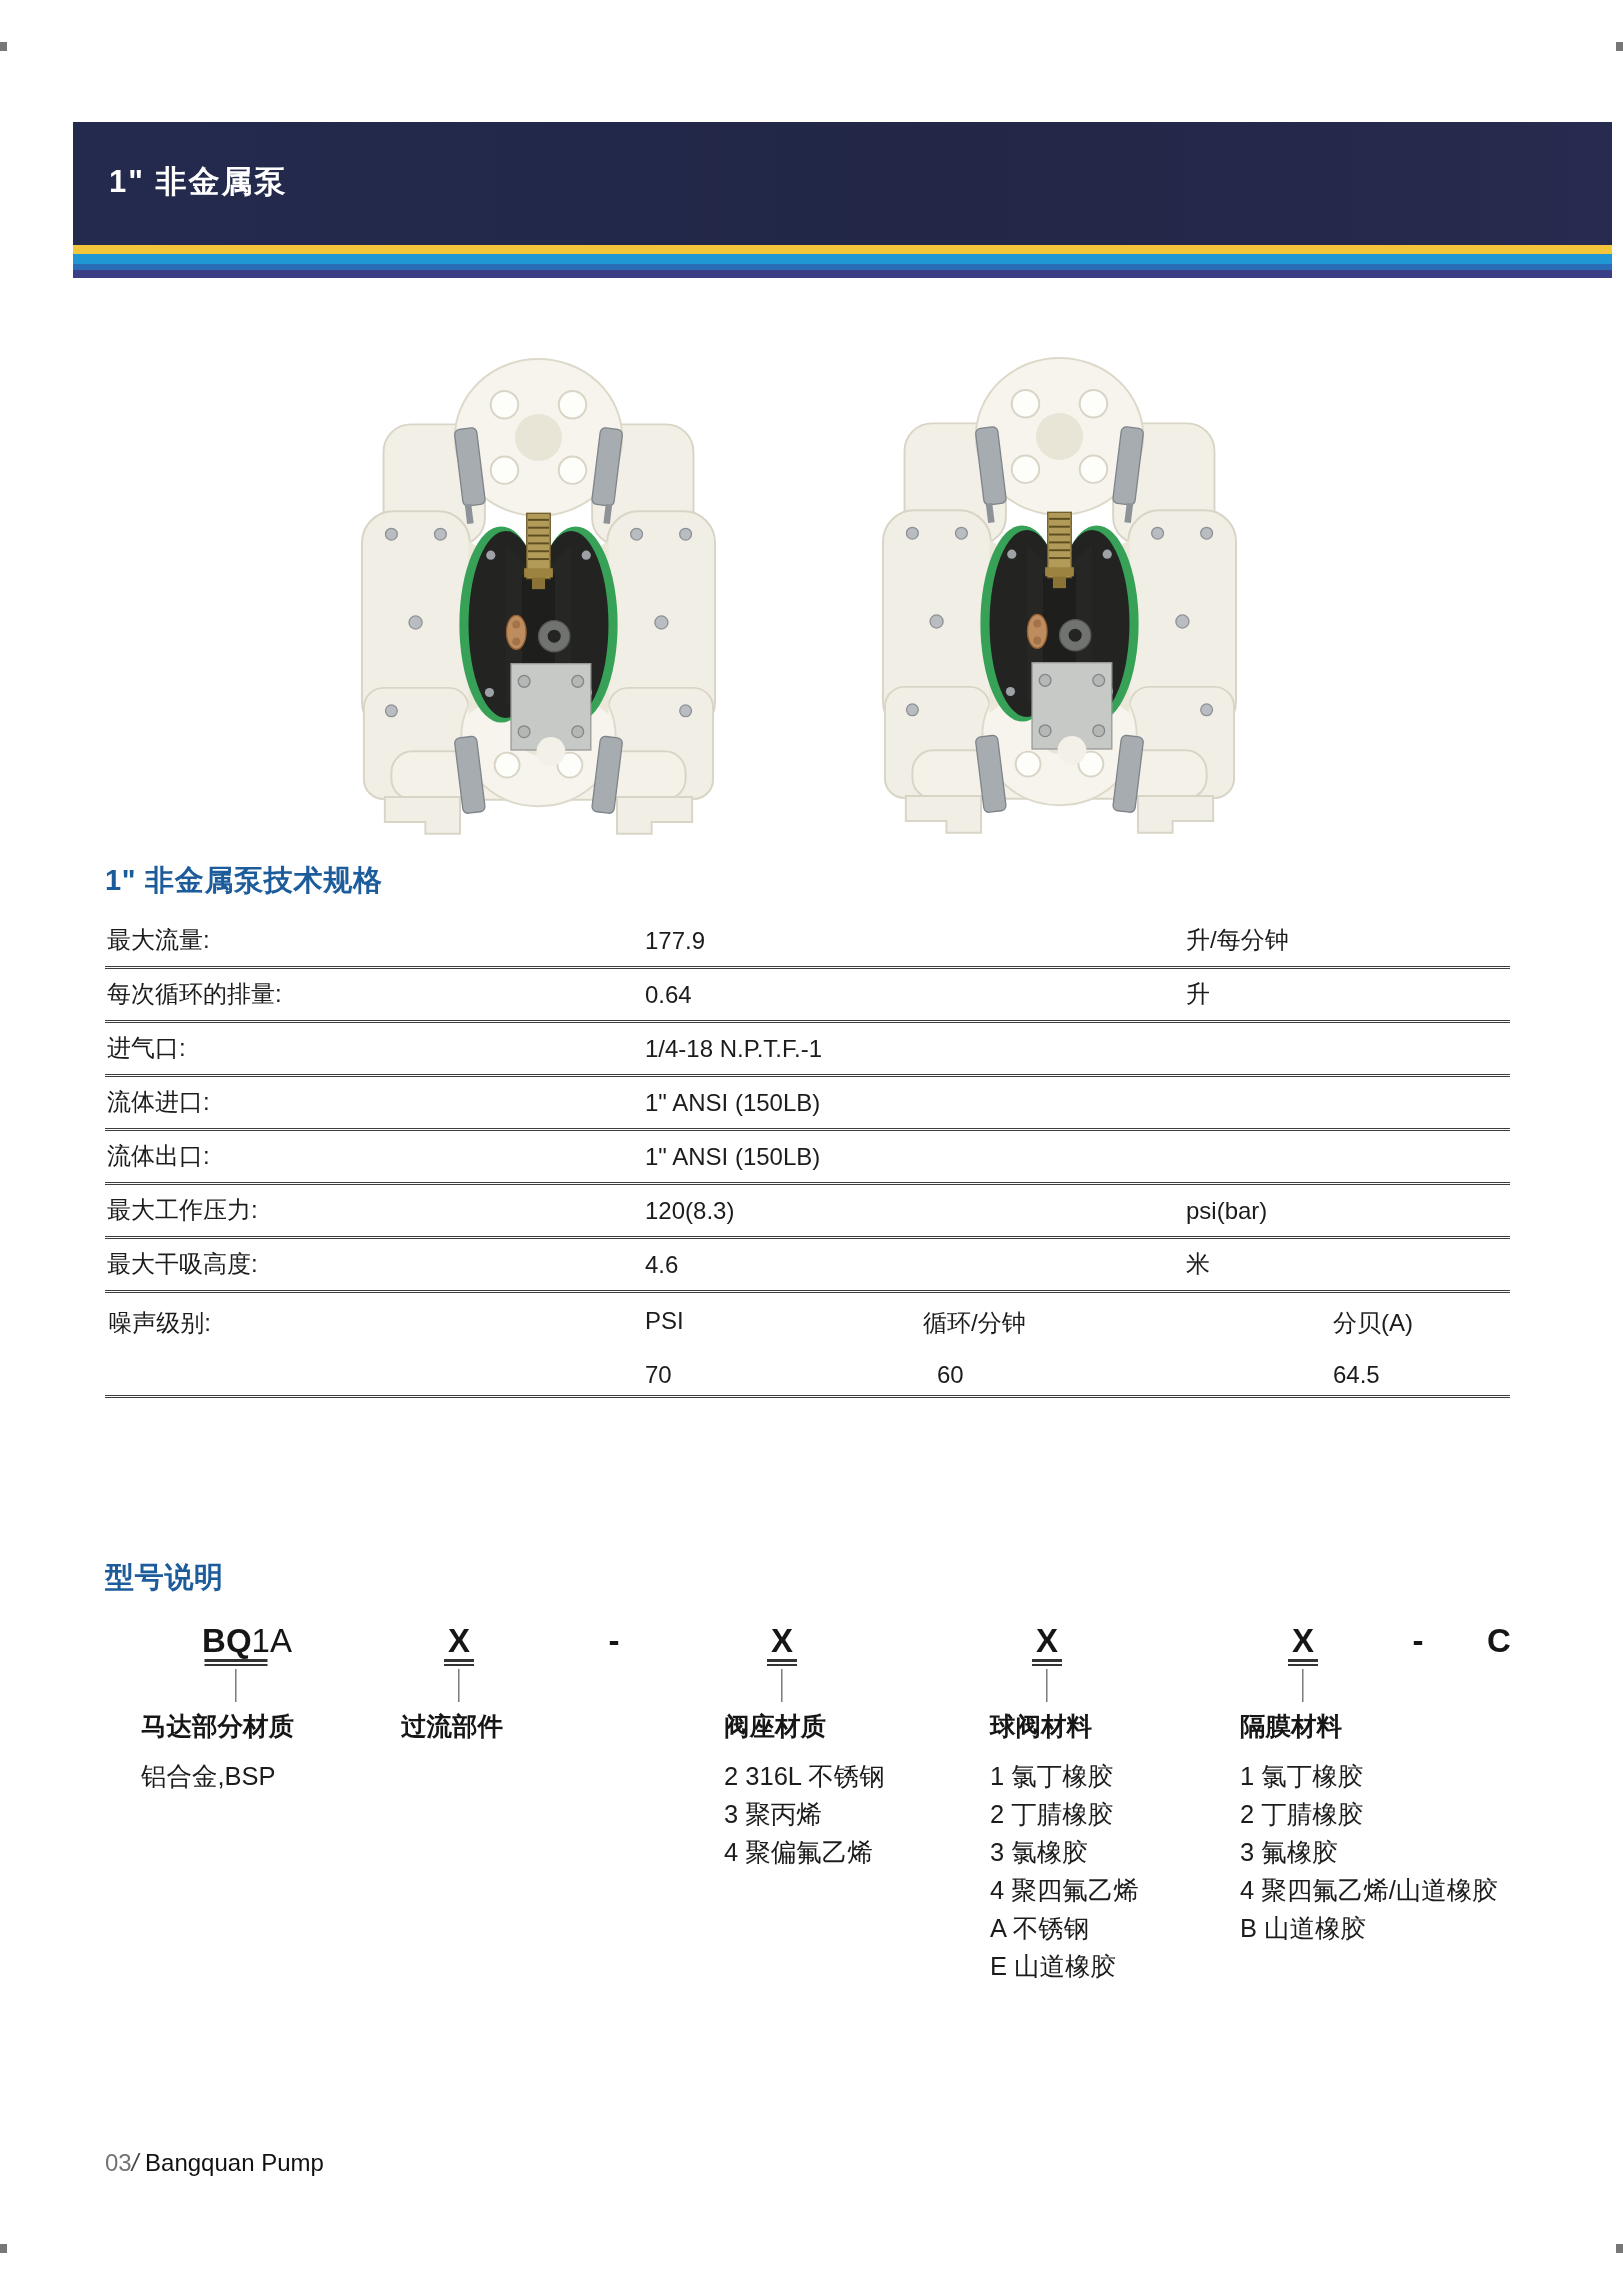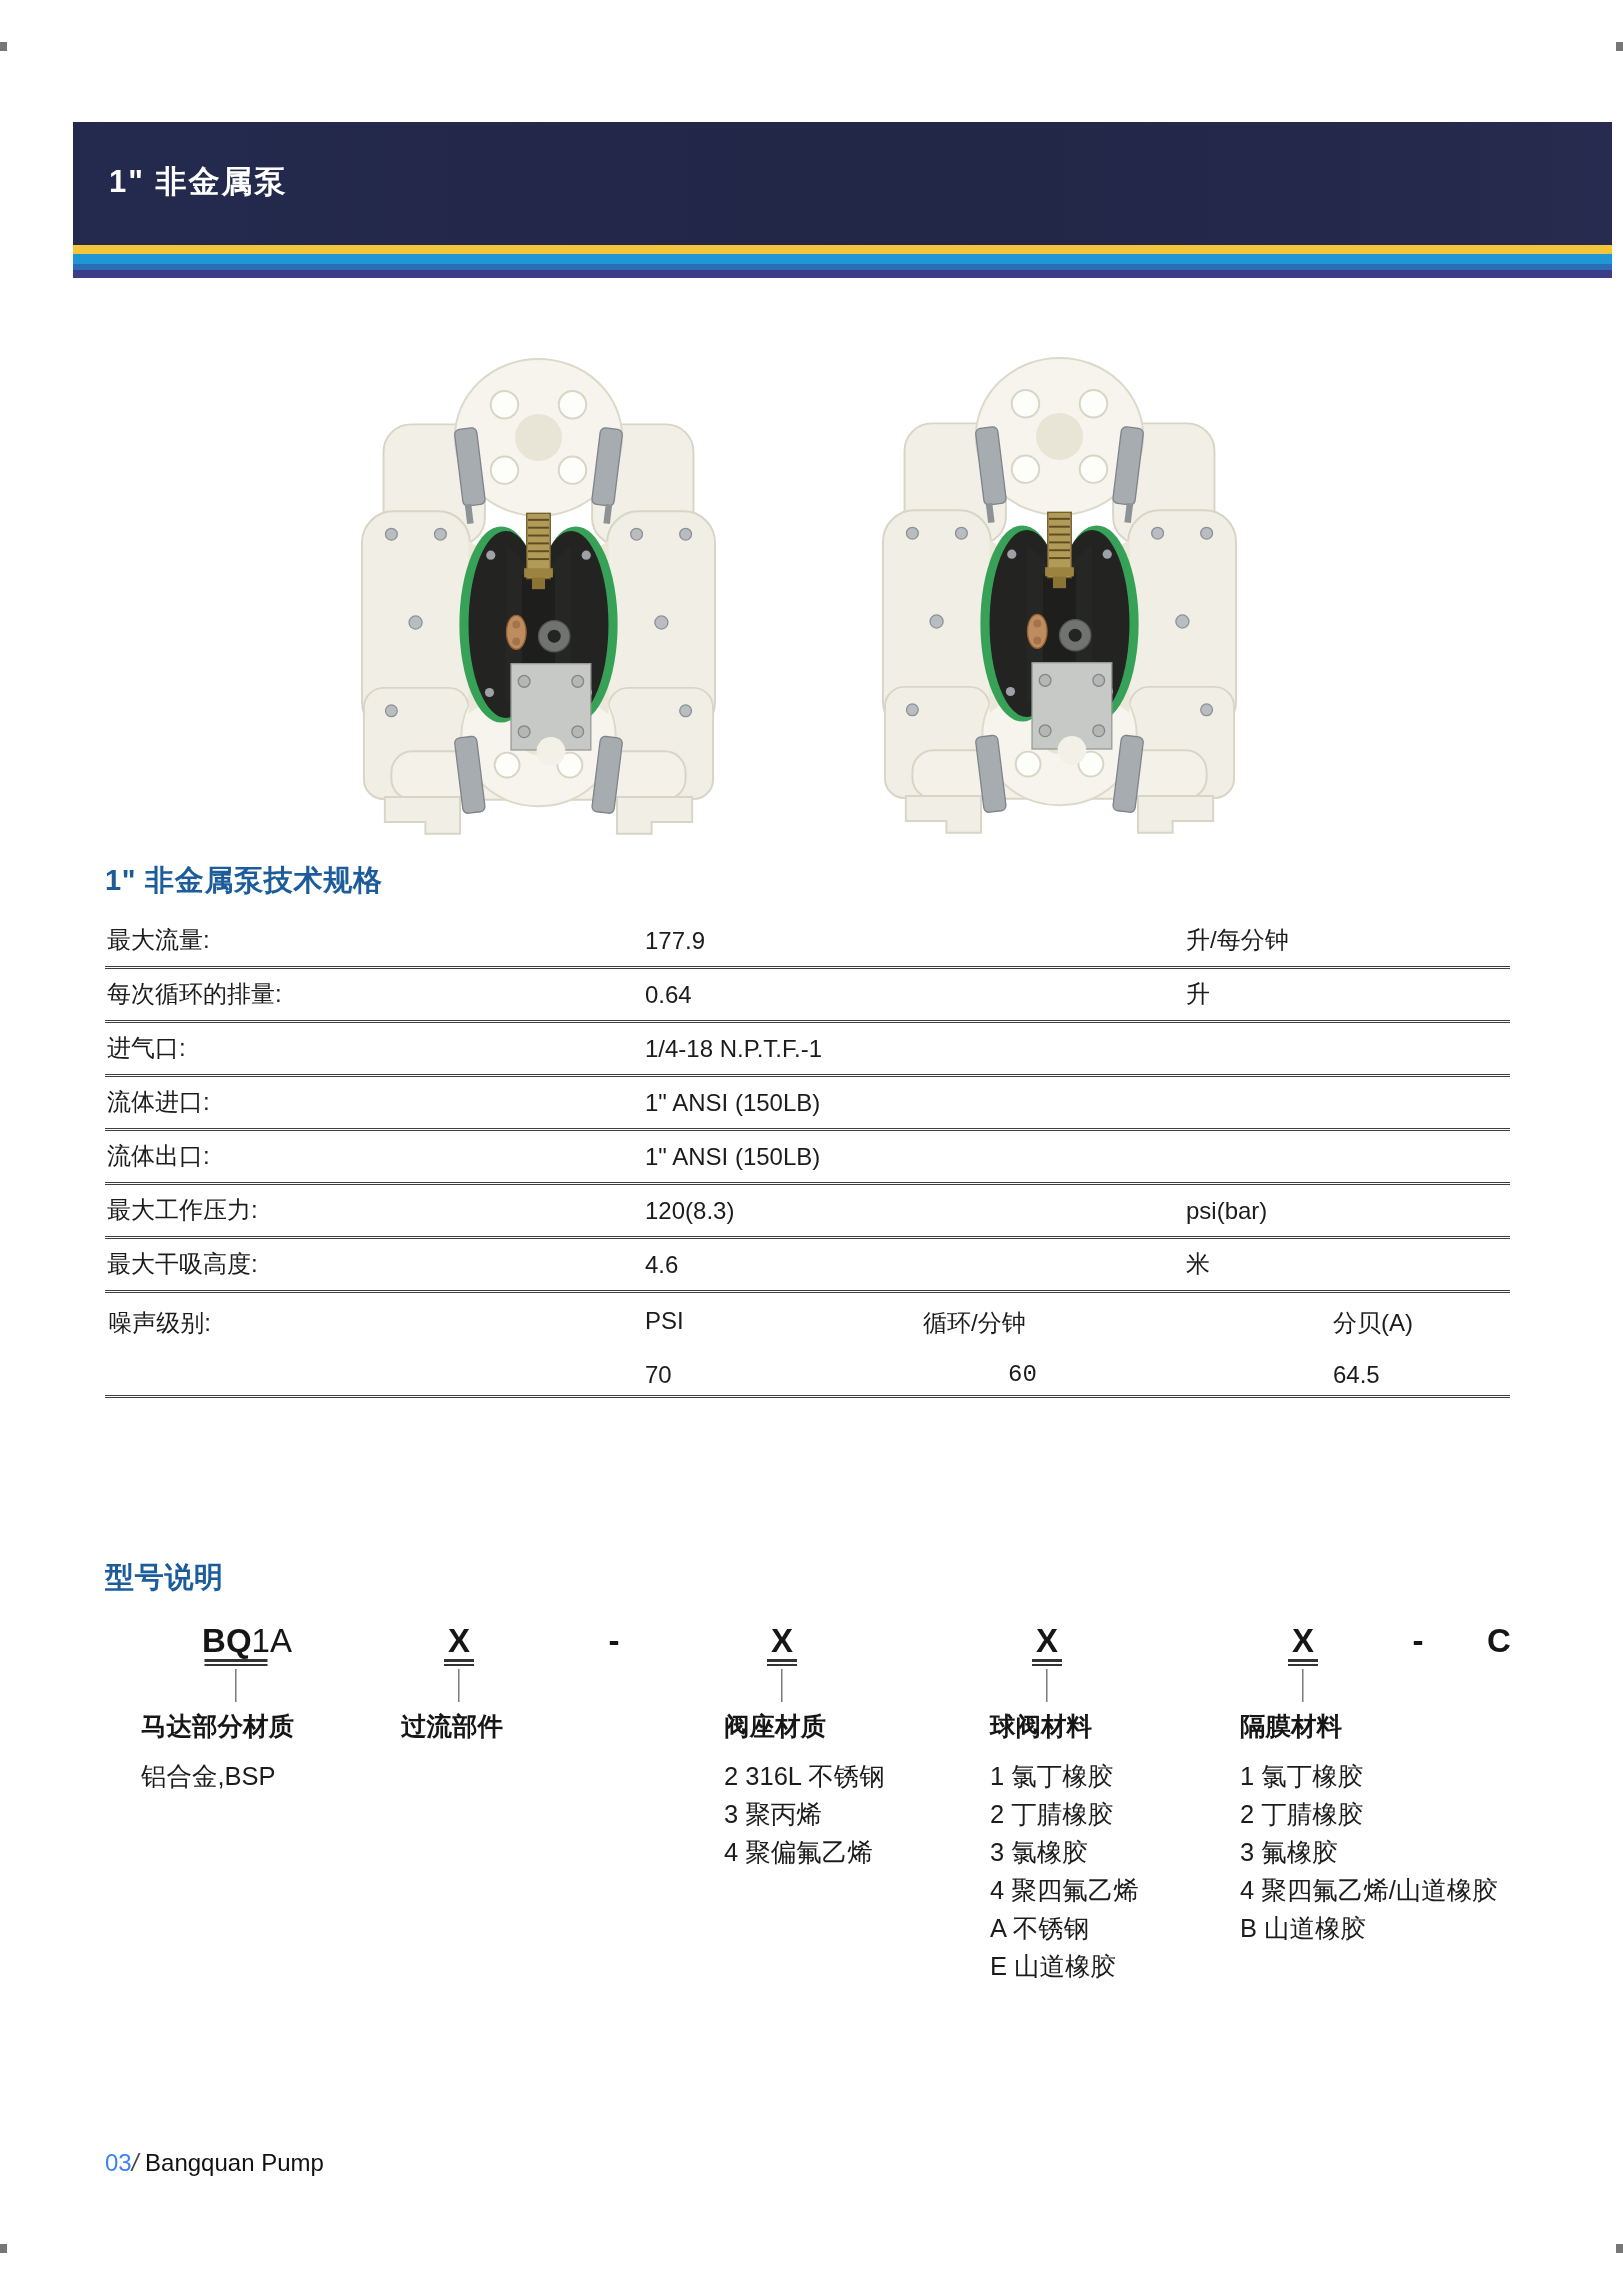--- a/index.html
+++ b/index.html
@@ -29,36 +29,36 @@
   .spec-row.tall{height:105px;}
   .hline{position:absolute;left:0;bottom:0;width:1405px;height:3.3px;
          background:linear-gradient(#3e3e3e 0 1.3px,#fcfcfc 1.3px 2px,#3e3e3e 2px 3.3px);}
   .spec-row span{position:absolute;font-size:24px;white-space:nowrap;top:50%;transform:translateY(-55%);}
   .spec-row .c1{left:2px;}
   .spec-row .c2{left:540px;text-align:center;}
   .spec-row .c3{left:1081px;}
   .spec-row.tall span{top:auto;transform:none;}
   .spec-row.tall .r1{top:14.4px;}
   .spec-row.tall .r2{top:68px;}
-  .nz-l{left:3.3px;} .nz-a{left:540px;} .nz-b{left:818px;} .nz-b2{left:903px;font-family:Liberation Mono, monospace;} .nz-c{left:1228px;}
+  .nz-l{left:3.3px;} .nz-a{left:540px;} .nz-b{left:818px;} .nz-b2{left:832px;} .nz-c{left:1228px;}
 
   
   .code-part{position:absolute;top:1622px;font-size:33px;font-weight:600;transform:translateX(-50%);white-space:nowrap;color:#161616;}
   .code-part .bq{font-weight:800;margin-left:20px;}
   .code-part .rest{font-weight:400;}
   .tick{position:absolute;top:1659px;height:7.2px;transform:translateX(-50%);
         background:linear-gradient(#333 0 2.6px,transparent 2.6px 4.6px,#333 4.6px 7.2px);}
   .vline{position:absolute;top:1669px;height:33px;width:1.3px;background:#3a3a3a;transform:translateX(-50%);}
   .mcol-h{position:absolute;top:1709px;font-size:25.5px;font-weight:bold;white-space:nowrap;color:#161616;text-align:center;}
   .mcol-list{position:absolute;top:1757px;font-size:25.5px;line-height:38px;white-space:nowrap;color:#1c1c1c;}
   .mcol-list div{height:38px;}
 
   
   .footer{position:absolute;left:105px;top:2149px;font-size:24px;white-space:nowrap;color:#111;}
-  .footer .pgno{color:#3b82f6;}
+  .footer .pgno{color:#737373;}
   .footer .slash{font-style:italic;color:#444;}
 
   .pump-svg{position:absolute;}
 </style>
 </head>
 <body>
 
 <div id="page">
 
   <div class="crop" style="left:0;top:42px;"></div>

